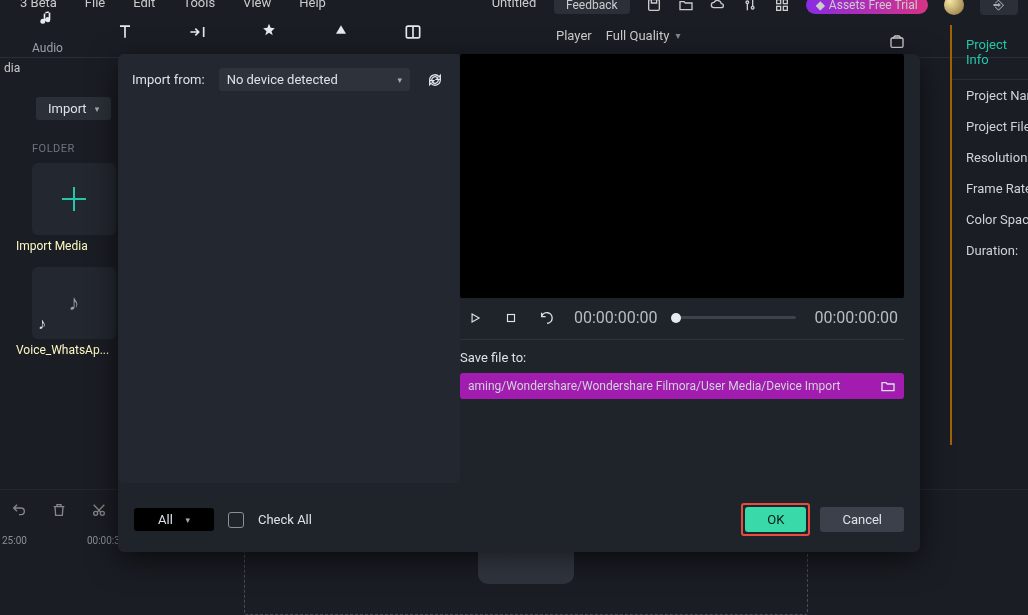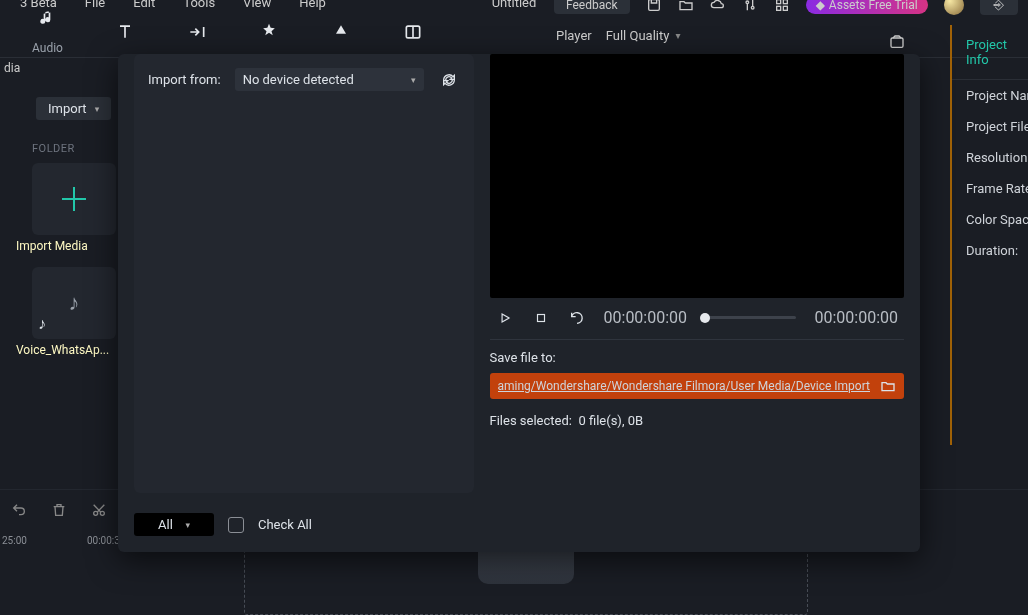--- a/index.html
+++ b/index.html
@@ -52,37 +52,37 @@
   .tl-icon { width:18px; height:18px; color:#777; cursor:pointer; display:flex; align-items:center; justify-content:center; }
   .ruler { position:absolute; left:0; bottom:54px; height:26px; width:100%; font-size:10px; color:#8b8f96; display:flex; gap:60px; padding-left:2px; }
   .drop-zone { position:absolute; left:244px; bottom:0; width:564px; height:66px; border:1px dashed #474c55; border-radius:3px; }
   .drop-placeholder { position:absolute; left:50%; transform:translateX(-50%); top:-42px; width:96px; height:76px; border-radius:10px; background:linear-gradient(180deg,#4b525d,#2e333c); }
   .drop-head { position:absolute; left:50%; top:14px; transform:translateX(-50%); width:30px; height:30px; border-radius:50%; background:#2e333c; }
 
   
   .modal { position:absolute; left:118px; top:54px; width:802px; height:498px; background:#1f232a; border-radius:6px; box-shadow:0 8px 30px rgba(0,0,0,0.6); display:flex; flex-direction:column; }
   .modal-header { padding:14px 16px; font-size:15px; font-weight:500; display:flex; justify-content:space-between; align-items:center; }
   .modal-close { cursor:pointer; color:#dde2e8; font-size:18px; width:20px; height:20px; display:flex; align-items:center; justify-content:center; }
-  .modal-body { flex:1; display:flex; gap:16px; padding:0 16px 16px 16px; }
+  .modal-body { flex:1; display:flex; padding:0 16px 16px 0; }
   .panel-left { width:342px; background:#23272f; border-radius:6px; padding:14px; }
   .import-row { display:flex; align-items:center; gap:14px; font-size:13px; }
   .device-select { flex:1; display:flex; align-items:center; justify-content:space-between; background:#2d323b; border-radius:3px; padding:4px 8px; font-size:13px; color:#dde2e8; cursor:pointer; }
   .refresh-btn { width:22px; height:22px; display:flex; align-items:center; justify-content:center; cursor:pointer; color:#dde2e8; }
 
   .panel-right { flex:1; display:flex; flex-direction:column; }
   .preview-area { height:244px; background:#000; border-radius:2px; }
   .player-controls { display:flex; align-items:center; gap:18px; padding:10px 6px; font-size:11px; color:#b8bdc4; }
   .pc-icon { width:18px; height:18px; cursor:pointer; display:flex; align-items:center; justify-content:center; }
   .time-text { font-variant-numeric:tabular-nums; font-size:16px; color:#b8bdc4; }
   .progress { flex:1; height:3px; background:#3d424b; border-radius:2px; position:relative; }
   .progress .dot { position:absolute; left:0; top:50%; transform:translate(-50%,-50%); width:10px; height:10px; border-radius:50%; background:#e6e9ed; }
 
   .divider { height:1px; background:#2f343d; margin:2px 0 10px; }
   .save-label { font-size:13px; margin-bottom:8px; }
-  .path-row { display:flex; align-items:center; gap:10px; background:#c2410c; border-radius:3px; padding:5px 8px; font-size:12px; color:#cfd3d9;text-decoration:underline; }
+  .path-row { display:flex; align-items:center; gap:10px; background:#a21caf; border-radius:3px; padding:5px 8px; font-size:12px; color:#cfd3d9; }
   .path-text { flex:1; white-space:nowrap; overflow:hidden; text-overflow:clip; }
   .folder-icon { width:16px; height:16px; cursor:pointer; color:#dde2e8; }
   .files-sel { font-size:13px; margin-top:14px; }
 
   .modal-footer { display:flex; align-items:center; justify-content:space-between; padding:4px 16px 16px 16px; }
   .footer-left { display:flex; align-items:center; gap:14px; }
   .footer-right { display:flex; align-items:center; gap:10px; }
   .type-select { width:80px; background:#000000; border-radius:3px; padding:4px 24px; display:flex; justify-content:space-between; align-items:center; font-size:13px; cursor:pointer; }
   .checkbox { width:16px; height:16px; border:1.5px solid #8b8f96; border-radius:3px; display:inline-block; cursor:pointer; }
   .checkall-label { font-size:13px; }
@@ -313,29 +313,31 @@
       <div class="divider"></div>
       <div class="save-label">Save file to:</div>
       <div class="path-row">
         <span class="path-text">aming/Wondershare/Wondershare Filmora/User Media/Device Import</span>
         <span class="folder-icon">
           <svg viewBox="0 0 24 24" width="16" height="16" fill="none" stroke="#dde2e8" stroke-width="2">
               <path d="M3 7h6l2 2h10v10H3z"></path>
             </svg>
         </span>
       </div>
-      <div class="files-sel">
-        <span>Files selected:</span>&nbsp;
-        <span>0 file(s), 0B</span>
-      </div>
     </div>
   </div>
   <div class="modal-footer">
     <div class="footer-left">
       <div class="type-select">
         <span>All</span>
         <span style="font-size:9px;color:#aaa;">▾</span>
       </div>
       <span class="checkbox"></span>
       <span class="checkall-label">Check All</span>
     </div>
+    <div class="footer-right">
+      <span class="btn-ok-wrap">
+        <button class="btn btn-ok">OK</button>
+      </span>
+      <button class="btn btn-cancel">Cancel</button>
+    </div>
   </div>
 </div>
 
 </body></html>

